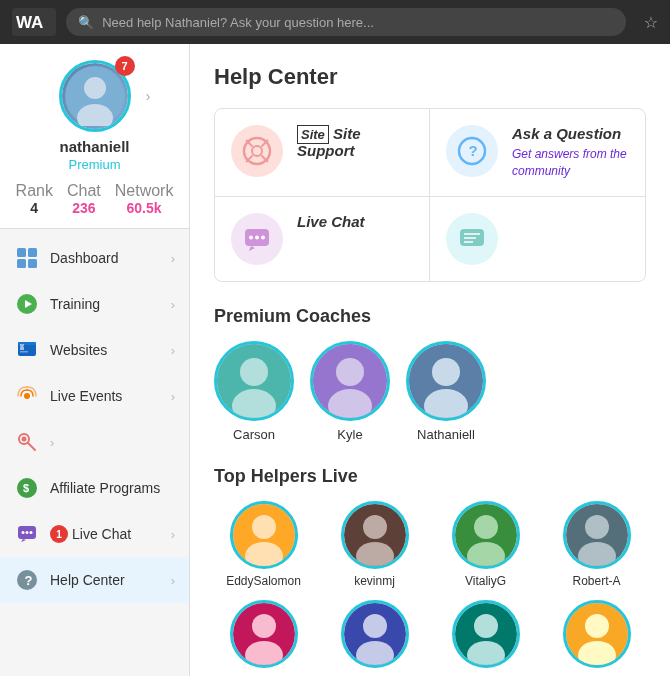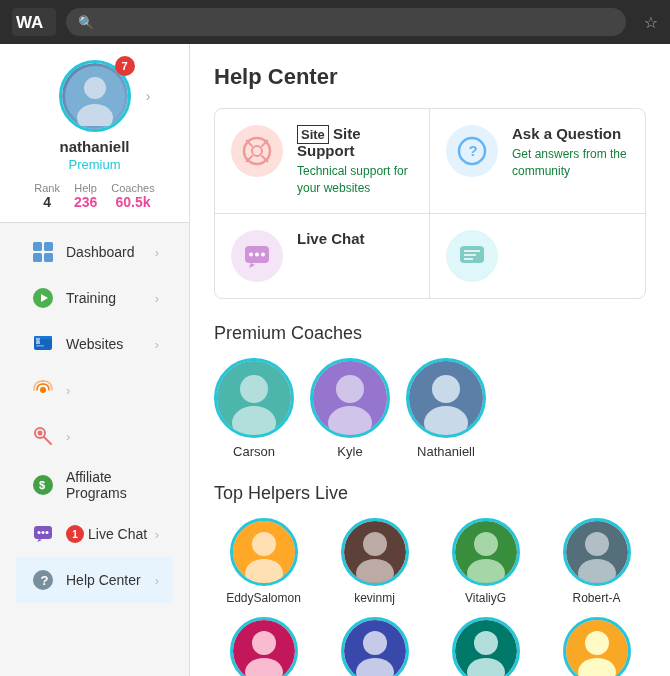--- a/index.html
+++ b/index.html
@@ -22,26 +22,26 @@
     .profile-section { padding: 16px 12px 12px; display: flex; flex-direction: column; align-items: center; border-bottom: 1px solid #ddd; background: #fff; }
     .avatar-wrap { position: relative; margin-bottom: 6px; }
     .avatar-circle { width: 72px; height: 72px; border-radius: 50%; border: 3px solid #26c6da; background: #c5d0e0; overflow: hidden; display: flex; align-items: center; justify-content: center; font-size: 28px; }
     .avatar-img { width: 100%; height: 100%; object-fit: cover; background: linear-gradient(135deg, #8aabca, #c5d5e8); border-radius: 50%; display: flex; align-items: center; justify-content: center; color: #fff; font-size: 22px; }
     .badge-count { position: absolute; top: -4px; right: -4px; background: #e53935; color: #fff; border-radius: 50%; width: 20px; height: 20px; font-size: 11px; display: flex; align-items: center; justify-content: center; font-weight: bold; }
     .chevron-right-profile { position: absolute; right: -20px; top: 50%; transform: translateY(-50%); color: #aaa; font-size: 14px; }
     .username { font-weight: 600; font-size: 15px; color: #333; margin-bottom: 2px; }
     .premium-label { color: #26c6da; font-size: 13px; margin-bottom: 10px; }
     .stats-row { display: flex; gap: 14px; width: 100%; justify-content: center; }
     .stat-item { display: flex; flex-direction: column; align-items: center; }
-    .stat-label { font-size: 11px; color: #888; }
+    .stat-label { font-size: 16px; color: #888; }
     .stat-value { font-size: 14px; font-weight: 700; color: #ec4899; }
     .stat-value.plain { color: #333; }
 
     
-    .nav-items { flex: 1; padding: 6px 16px; }
+    .nav-items { flex: 1; padding: 6px 0; }
     .nav-item { display: flex; align-items: center; padding: 10px 14px; cursor: pointer; position: relative; }
     .nav-item.active { background: #e8f4fd; }
     .nav-icon { width: 26px; height: 26px; display: flex; align-items: center; justify-content: center; margin-right: 10px; flex-shrink: 0; }
     .nav-label { font-size: 14px; color: #333; flex: 1; }
     .nav-chevron { color: #bbb; font-size: 13px; }
     .nav-badge { background: #e53935; color: #fff; border-radius: 50%; width: 18px; height: 18px; font-size: 10px; display: flex; align-items: center; justify-content: center; font-weight: bold; margin-right: 4px; }
 
     
     .content { flex: 1; background: #fff; overflow-y: auto; padding: 20px 24px; }
     .content-title { font-size: 22px; font-weight: 600; color: #333; margin-bottom: 18px; }
@@ -49,26 +49,26 @@
     
     .help-grid { display: grid; grid-template-columns: 1fr 1fr; gap: 0; border: 1px solid #e0e0e0; border-radius: 8px; margin-bottom: 24px; overflow: hidden; }
     .help-card { display: flex; align-items: flex-start; padding: 16px; gap: 14px; border-bottom: 1px solid #e0e0e0; border-right: 1px solid #e0e0e0; }
     .help-card:nth-child(2n) { border-right: none; }
     .help-card:nth-child(3), .help-card:nth-child(4) { border-bottom: none; }
     .help-card-icon { width: 52px; height: 52px; border-radius: 50%; display: flex; align-items: center; justify-content: center; flex-shrink: 0; font-size: 24px; }
     .icon-site-support { background: #fde0dc; }
     .icon-ask-question { background: #e3f2fd; }
     .icon-live-chat { background: #f3e5f5; }
     .icon-private-message { background: #e0f7fa; }
-    .help-card-text { flex: 1; }
+    .help-card-text { flex: 1; font-style: italic; }
     .help-card-title { font-size: 15px; font-weight: 600; color: #333; margin-bottom: 4px; }
-    .help-card-desc { font-size: 12px; color: #15803d; line-height: 1.4; }
-
-    
-    .section-title { font-size: 18px; font-weight: 400; color: #333; margin-bottom: 14px; }
+    .help-card-desc { font-size: 12px; color: #6d28d9; line-height: 1.4; }
+
+    
+    .section-title { font-size: 18px; font-weight: 700; color: #333; margin-bottom: 14px; }
     .coaches-row { display: flex; gap: 16px; margin-bottom: 24px; }
     .coach-item { display: flex; flex-direction: column; align-items: center; }
     .coach-avatar { width: 80px; height: 80px; border-radius: 50%; border: 3px solid #26c6da; background: #c5d0e0; overflow: hidden; position: relative; display: flex; align-items: center; justify-content: center; }
     .coach-avatar-inner { width: 100%; height: 100%; border-radius: 50%; }
     .coach-star { position: absolute; bottom: 2px; right: 2px; color: #26c6da; font-size: 14px; }
     .coach-name { font-size: 13px; color: #333; margin-top: 6px; text-align: center; font-weight: 500; }
 
     
     .helpers-grid { display: grid; grid-template-columns: repeat(4, 1fr); gap: 12px; }
     .helper-item { display: flex; flex-direction: column; align-items: center; }
@@ -94,20 +94,21 @@
 
 <div class="topbar">
   <div class="topbar-logo">
     <svg class="logo-svg" viewBox="0 0 44 28" fill="none">
       <rect width="44" height="28" rx="4" fill="#3a3a3a"></rect>
       <text x="4" y="20" font-family="Arial Black, sans-serif" font-size="17" font-weight="900" fill="white">WA</text>
     </svg>
   </div>
   <div class="search-bar">
     <span class="search-icon-wrap">🔍</span>
+    <span class="search-placeholder">Need help Nathaniel? Ask your question here...</span>
   </div>
   <span class="star-icon">☆</span>
 </div>
 
 <div class="main-layout">
 
   <div class="sidebar">
     <div class="profile-section">
       <div class="avatar-wrap">
         <div class="avatar-circle">
@@ -124,25 +125,25 @@
         <span class="chevron-right-profile">›</span>
       </div>
       <div class="username">nathaniell</div>
       <div class="premium-label">Premium</div>
       <div class="stats-row">
         <div class="stat-item">
           <span class="stat-label">Rank</span>
           <span class="stat-value plain">4</span>
         </div>
         <div class="stat-item">
-          <span class="stat-label">Help</span>
+          <span class="stat-label">Chat</span>
           <span class="stat-value">236</span>
         </div>
         <div class="stat-item">
-          <span class="stat-label">Coaches</span>
+          <span class="stat-label">Network</span>
           <span class="stat-value">60.5k</span>
         </div>
       </div>
     </div>
 
     <div class="nav-items">
 
       <div class="nav-item">
         <div class="nav-icon">
           <svg width="22" height="22" viewBox="0 0 22 22" fill="none">
@@ -184,20 +185,21 @@
       <div class="nav-item">
         <div class="nav-icon">
           <svg width="22" height="22" viewBox="0 0 22 22">
             <circle cx="11" cy="11" r="3" fill="#f57c00"></circle>
             <path d="M5 11 Q5 5 11 5" stroke="#f57c00" stroke-width="1.5" fill="none" stroke-linecap="round"></path>
             <path d="M17 11 Q17 5 11 5" stroke="#f57c00" stroke-width="1.5" fill="none" stroke-linecap="round"></path>
             <path d="M2 11 Q2 2 11 2" stroke="#f57c00" stroke-width="1.5" fill="none" stroke-linecap="round" opacity="0.5"></path>
             <path d="M20 11 Q20 2 11 2" stroke="#f57c00" stroke-width="1.5" fill="none" stroke-linecap="round" opacity="0.5"></path>
           </svg>
         </div>
+        <span class="nav-label">Live Events</span>
         <span class="nav-chevron">›</span>
       </div>
 
       <div class="nav-item">
         <div class="nav-icon">
           <svg width="22" height="22" viewBox="0 0 22 22">
             <circle cx="8" cy="8" r="5" stroke="#e57373" stroke-width="2" fill="none"></circle>
             <circle cx="8" cy="8" r="2.5" fill="#e57373"></circle>
             <line x1="12" y1="12" x2="19" y2="19" stroke="#e57373" stroke-width="2" stroke-linecap="round"></line>
           </svg>
@@ -256,21 +258,20 @@
             <line x1="5" y1="5" x2="11.5" y2="11.5" stroke="#ef9a9a" stroke-width="2"></line>
             <line x1="27" y1="5" x2="20.5" y2="11.5" stroke="#ef9a9a" stroke-width="2"></line>
             <line x1="5" y1="27" x2="11.5" y2="20.5" stroke="#ef9a9a" stroke-width="2"></line>
             <line x1="27" y1="27" x2="20.5" y2="20.5" stroke="#ef9a9a" stroke-width="2"></line>
           </svg>
         </div>
         <div class="help-card-text">
           <div class="help-card-title">
             <span class="box-outline">Site</span> <span>Site Support</span>
           </div>
-          <div class="help-card-desc">Technical support for your websites</div>
         </div>
       </div>
 
       <div class="help-card">
         <div class="help-card-icon icon-ask-question">
           <svg width="32" height="32" viewBox="0 0 32 32">
             <circle cx="16" cy="16" r="13" stroke="#64b5f6" stroke-width="2.5" fill="none"></circle>
             <text x="12.5" y="21" font-size="15" fill="#64b5f6" font-weight="bold">?</text>
           </svg>
         </div>

